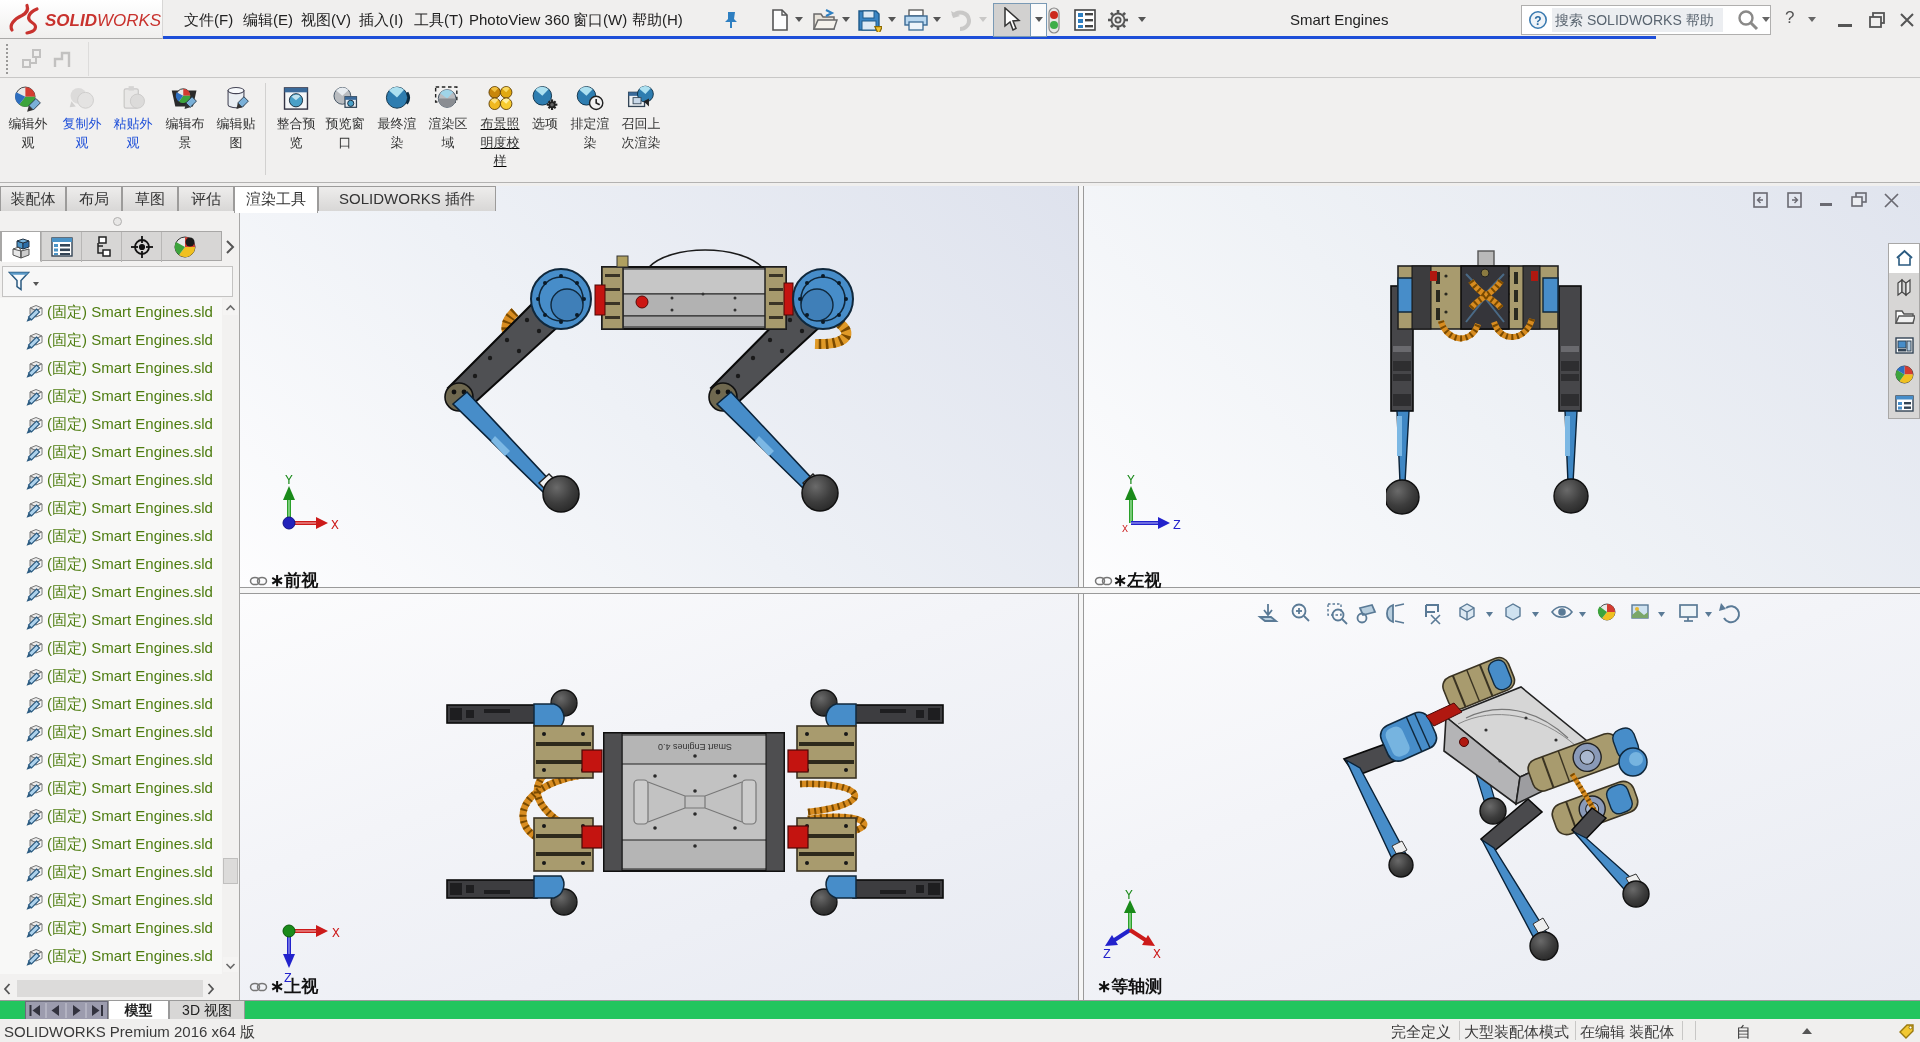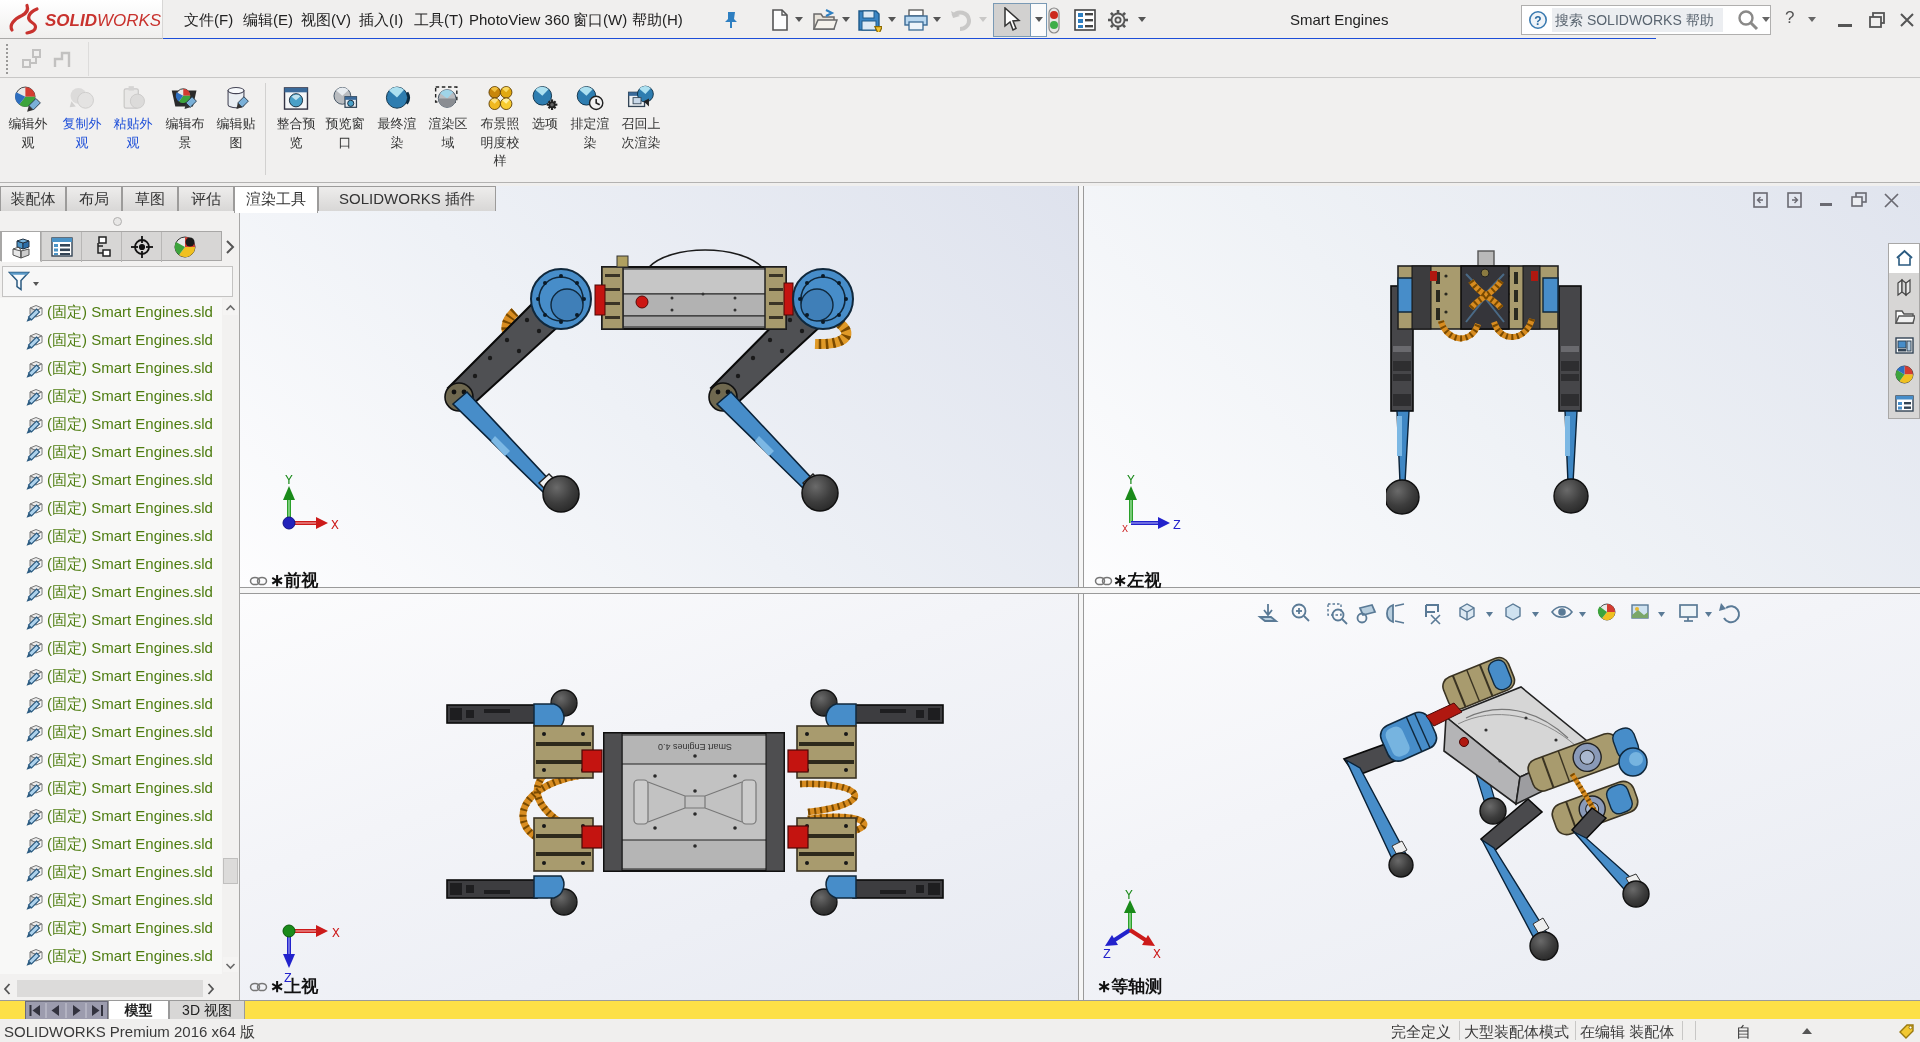--- a/index.html
+++ b/index.html
@@ -1,20 +1,20 @@
 <!DOCTYPE html>
 <html><head>
 <meta charset="utf-8">
 <style>
 * { margin:0; padding:0; box-sizing:border-box; }
 html,body { width:1920px; height:1042px; overflow:hidden; font-family:"Liberation Sans", sans-serif; }
 #app { position:relative; width:1920px; height:1042px; background:#f0efee; }
 .abs { position:absolute; }
 
-#titlebar { position:absolute; left:0; top:0; width:1656px; height:39px; background:#f0efee; border-bottom:1px solid #1d4ed8; }
+#titlebar { position:absolute; left:0; top:0; width:1656px; height:39px; background:#f0efee; border-bottom:3px solid #1d4ed8; }
 #logo { position:absolute; left:0; top:0; width:163px; height:39px; background:linear-gradient(180deg,#ffffff, #f0efee); border-right:1px solid #d8d7d6; border-bottom:1px solid #aaa9a8; }
 .menuitem { position:absolute; top:0; height:39px; line-height:39px; font-size:15px; color:#222; }
 
 #row2 { position:absolute; left:0; top:40px; width:1920px; height:38px; background:#f0efee; border-bottom:1px solid #c8c7c6; }
 
 #ribbon { position:absolute; left:0; top:79px; width:1920px; height:104px; background:#f1f0ef; border-bottom:1px solid #b3b2b1; }
 .rbtn { position:absolute; top:6px; width:52px; text-align:center; }
 .rbtn svg { display:block; margin:0 auto; }
 .rlab { font-size:13px; line-height:18.5px; color:#333; margin-top:3px; }
 .rlab.dis { color:#1d4ed8; }
@@ -37,21 +37,21 @@
 #ptabs { position:absolute; left:0; top:20px; width:222px; height:30px; background:#d7d6d5; border:1px solid #a8a7a6; }
 #filterrow { position:absolute; left:2px; top:55px; width:231px; height:31px; background:#f7f7f7; border:1px solid #c4c3c2; }
 #tree { position:absolute; left:0; top:87px; width:222px; height:676px; background:#f8f8f7; overflow:hidden; }
 .trow { position:relative; height:28px; }
 .trow svg { position:absolute; left:24px; top:5px; }
 .trow .ttext { position:absolute; left:47px; top:5px; font-size:15px; color:#4d7c0f; white-space:nowrap; }
 
 #vscroll { position:absolute; left:222px; top:87px; width:17px; height:676px; background:#f2f1f0; }
 #hscroll { position:absolute; left:0; top:768px; width:222px; height:21px; background:#f2f1f0; }
 
-#bottombar { position:absolute; left:0; top:1000px; width:1920px; height:19px; background:#fde047; border-top:1px solid #9a9a9a; }
+#bottombar { position:absolute; left:0; top:1000px; width:1920px; height:19px; background:#22c55e; border-top:1px solid #9a9a9a; }
 .btab { position:absolute; top:0; height:19px; line-height:18px; text-align:center; font-size:14px; color:#222; background:#d8d7d6; border:1px solid #9a9a9a; border-top:none; }
 .btab.active { background:#ffffff; }
 
 #statusbar { position:absolute; left:0; top:1019px; width:1748px; height:23px; background:#f0efee; font-size:15px; color:#3a3a3a; }
 </style>
 </head>
 <body>
 <div id="app">
 
   <svg width="0" height="0" style="position:absolute">
@@ -294,21 +294,21 @@
     <div class="rbtn" style="left:422px;">
       <svg width="30" height="27" viewBox="0 0 34 30">
         <rect x="3" y="2" width="24" height="17" fill="none" stroke="#222" stroke-width="1.6" stroke-dasharray="4 3"></rect>
         <circle cx="16" cy="15" r="10" fill="#b9bcc0" stroke="#345"></circle>
         <path d="M8 9 A10 10 0 0 1 23 8 L16 15 Z" fill="#9fd4e8"></path>
         <path d="M6 15 L26 15 A10 10 0 0 1 6 15" fill="#8a8d92"></path>
       </svg>
       <div class="rlab">渲染区<br>域</div>
     </div>
 
-    <div class="rbtn" style="left:474px;">
+    <div class="rbtn" style="left:474px;text-decoration:underline;">
       <svg width="30" height="27" viewBox="0 0 34 30">
         <circle cx="11" cy="8" r="6.5" fill="#c8860a" stroke="#5a3a00"></circle>
           <path d="M6.5 4 A6.5 6.5 0 0 1 15 3.5 L11 8 Z" fill="#f0c040"></path>
         <circle cx="24" cy="8" r="6.5" fill="#e0a810" stroke="#5a3a00"></circle>
           <path d="M19.5 4 A6.5 6.5 0 0 1 28 3.5 L24 8 Z" fill="#f8d860"></path>
         <circle cx="11" cy="21" r="6.5" fill="#f0b820" stroke="#5a3a00"></circle>
           <path d="M6.5 17 A6.5 6.5 0 0 1 15 16.5 L11 21 Z" fill="#fce080"></path>
         <circle cx="24" cy="21" r="6.5" fill="#f8cc30" stroke="#5a3a00"></circle>
           <path d="M19.5 17 A6.5 6.5 0 0 1 28 16.5 L24 21 Z" fill="#fff0a0"></path>
       </svg>

